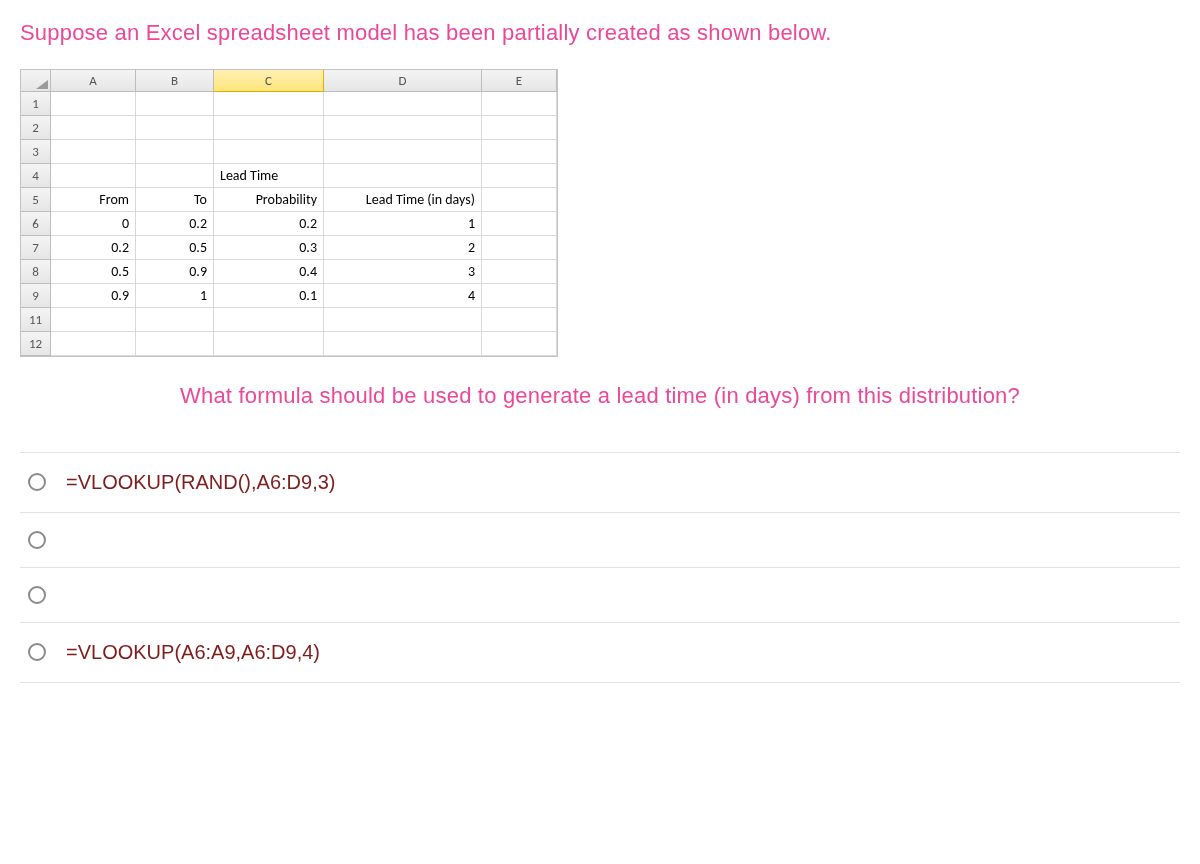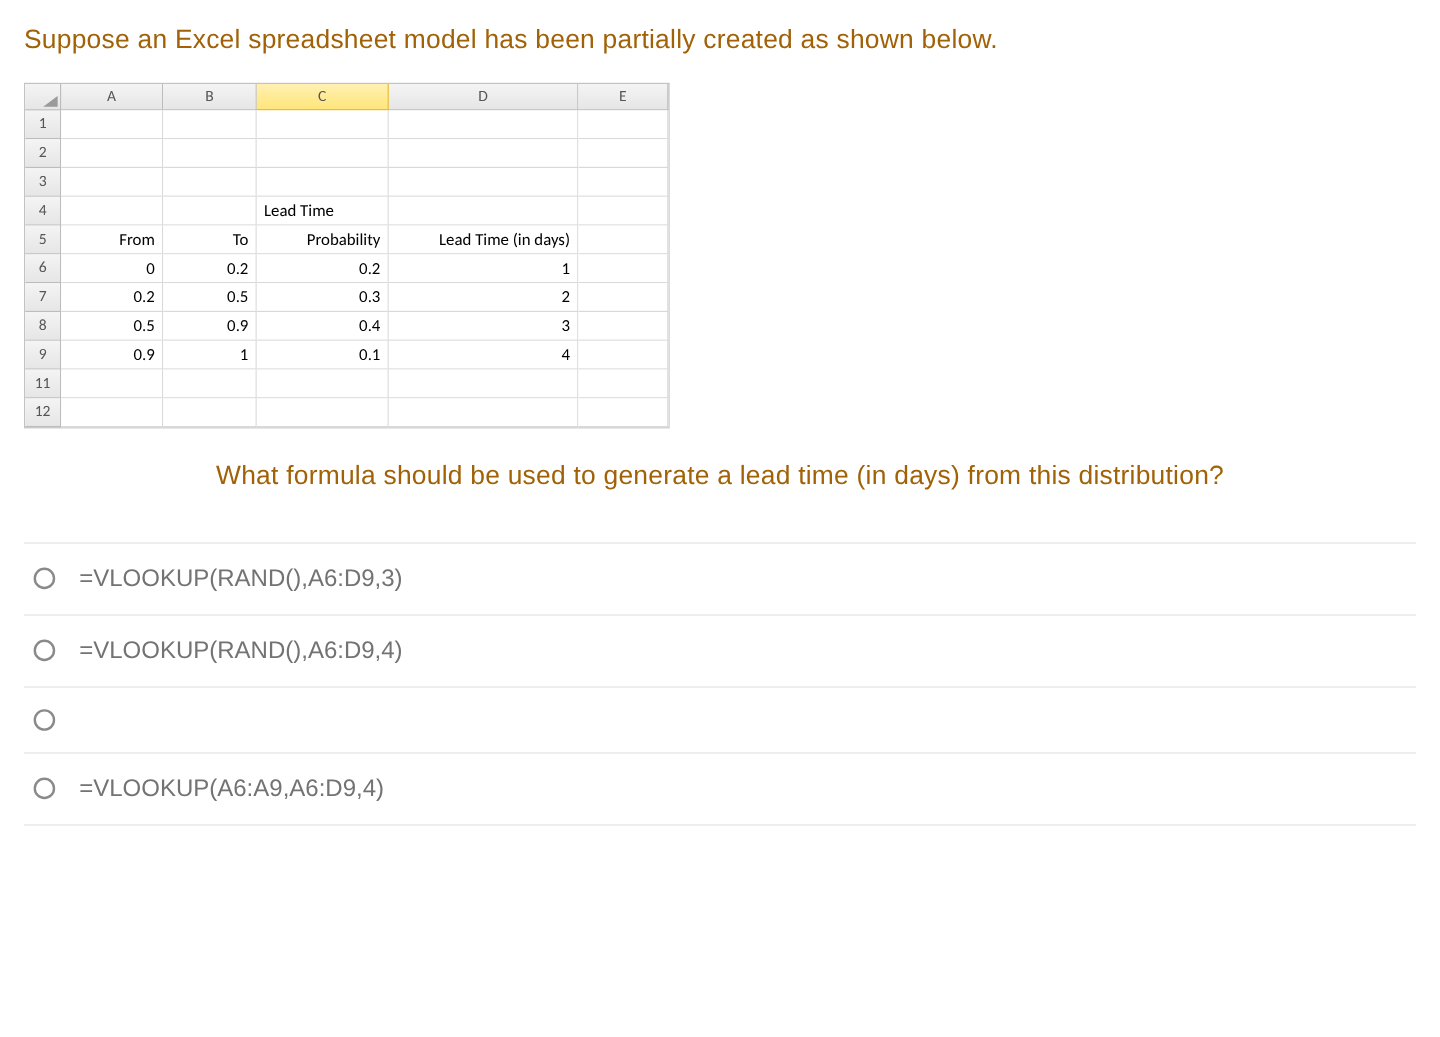--- a/index.html
+++ b/index.html
@@ -8,21 +8,21 @@
     padding: 18px 20px;
     font-family: "Helvetica Neue", Arial, sans-serif;
     font-size: 21px;
     color: #2d2d2d;
     background: #fff;
     width: 1200px;
   }
   .question-text {
     font-size: 22px;
     letter-spacing: 0.2px;
-    color: #a16207;
+    color: #ec4899;
     margin-bottom: 20px;
     line-height: 1.4;
   }
   .q2 { margin-top: 24px; margin-bottom: 40px; text-align: center; }
   .excel {
     display: inline-block;
     border: 1px solid #c3c3c3;
     font-family: Calibri, Arial, sans-serif;
     font-size: 14px;
     color: #000;
@@ -75,21 +75,21 @@
   .options {
     margin-top: 40px;
   }
   .option {
     display: flex;
     align-items: center;
     gap: 20px;
     padding: 18px 8px;
     border-bottom: 1px solid #e3e3e3;
     font-size: 20px;
-    color: #737373;
+    color: #7f1d1d;
     cursor: pointer;
   }
   .option:first-child { border-top: 1px solid #e3e3e3; }
   .radio {
     width: 18px; height: 18px;
     border: 2px solid #8a8a8a;
     border-radius: 50%;
     flex-shrink: 0;
   }
 </style>
@@ -188,21 +188,20 @@
 
 <div class="question-text q2">What formula should be used to generate a lead time (in days) from this distribution?</div>
 
 <div class="options" id="options">
     <div class="option">
       <span class="radio"></span>
       <span>=VLOOKUP(RAND(),A6:D9,3)</span>
     </div>
     <div class="option">
       <span class="radio"></span>
-      <span>=VLOOKUP(RAND(),A6:D9,4)</span>
     </div>
     <div class="option">
       <span class="radio"></span>
     </div>
     <div class="option">
       <span class="radio"></span>
       <span>=VLOOKUP(A6:A9,A6:D9,4)</span>
     </div>
   </div>
 

